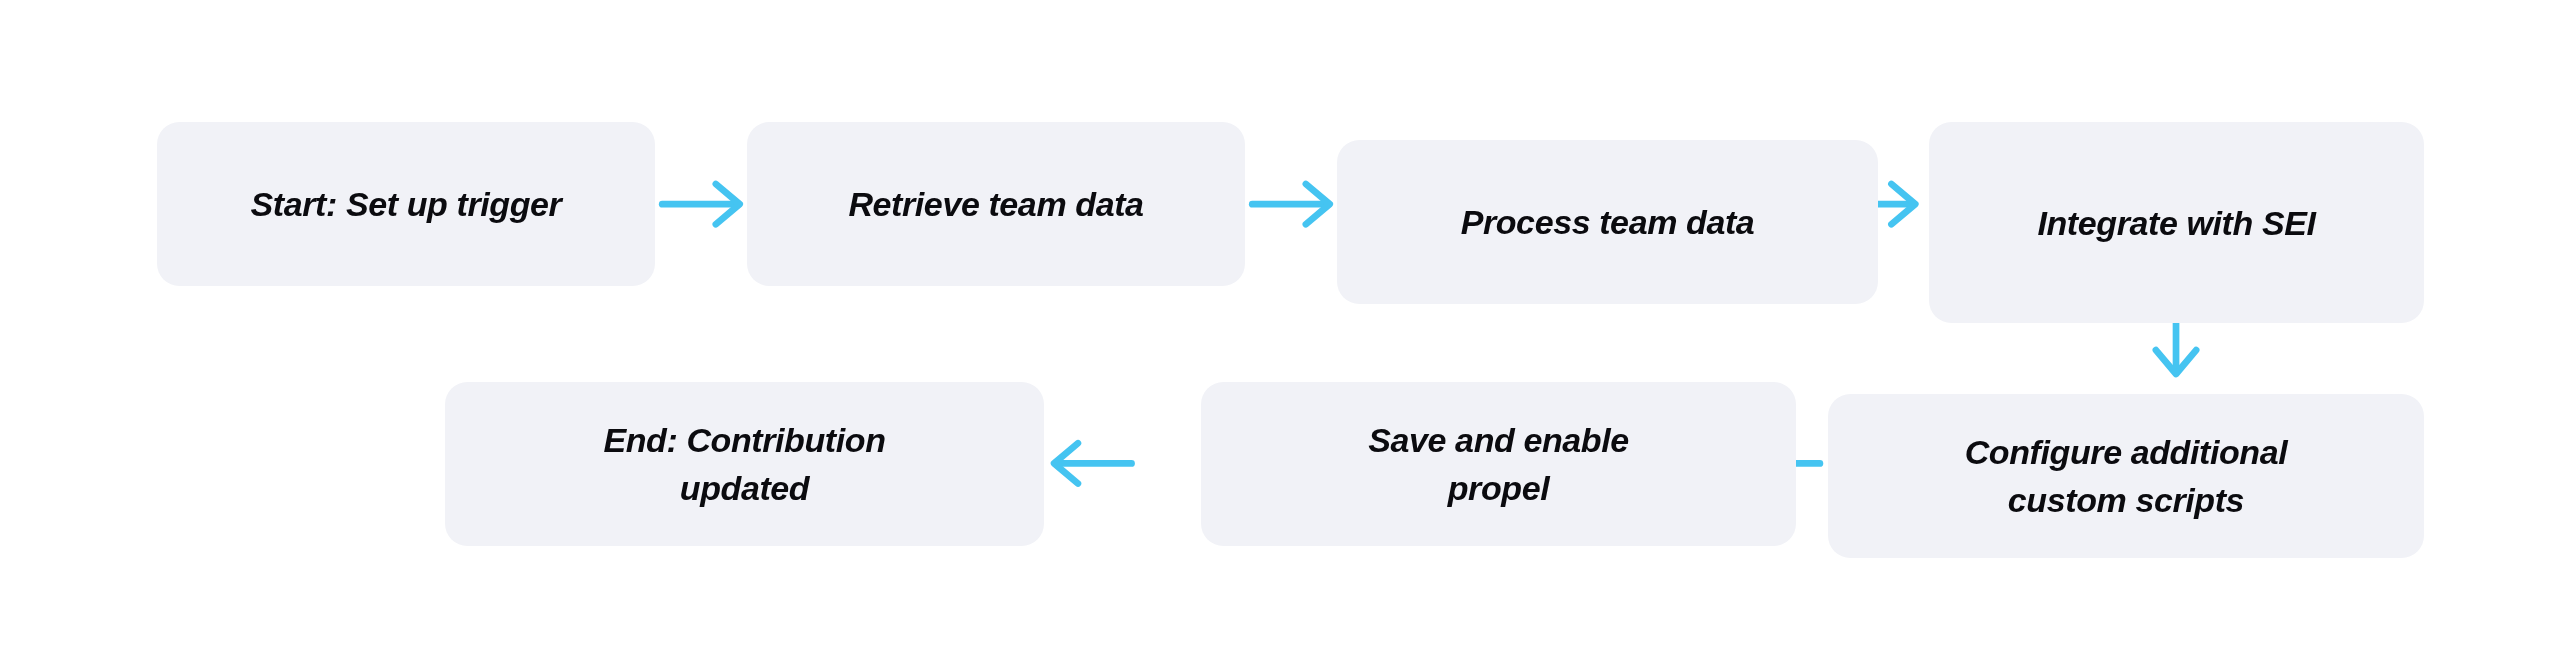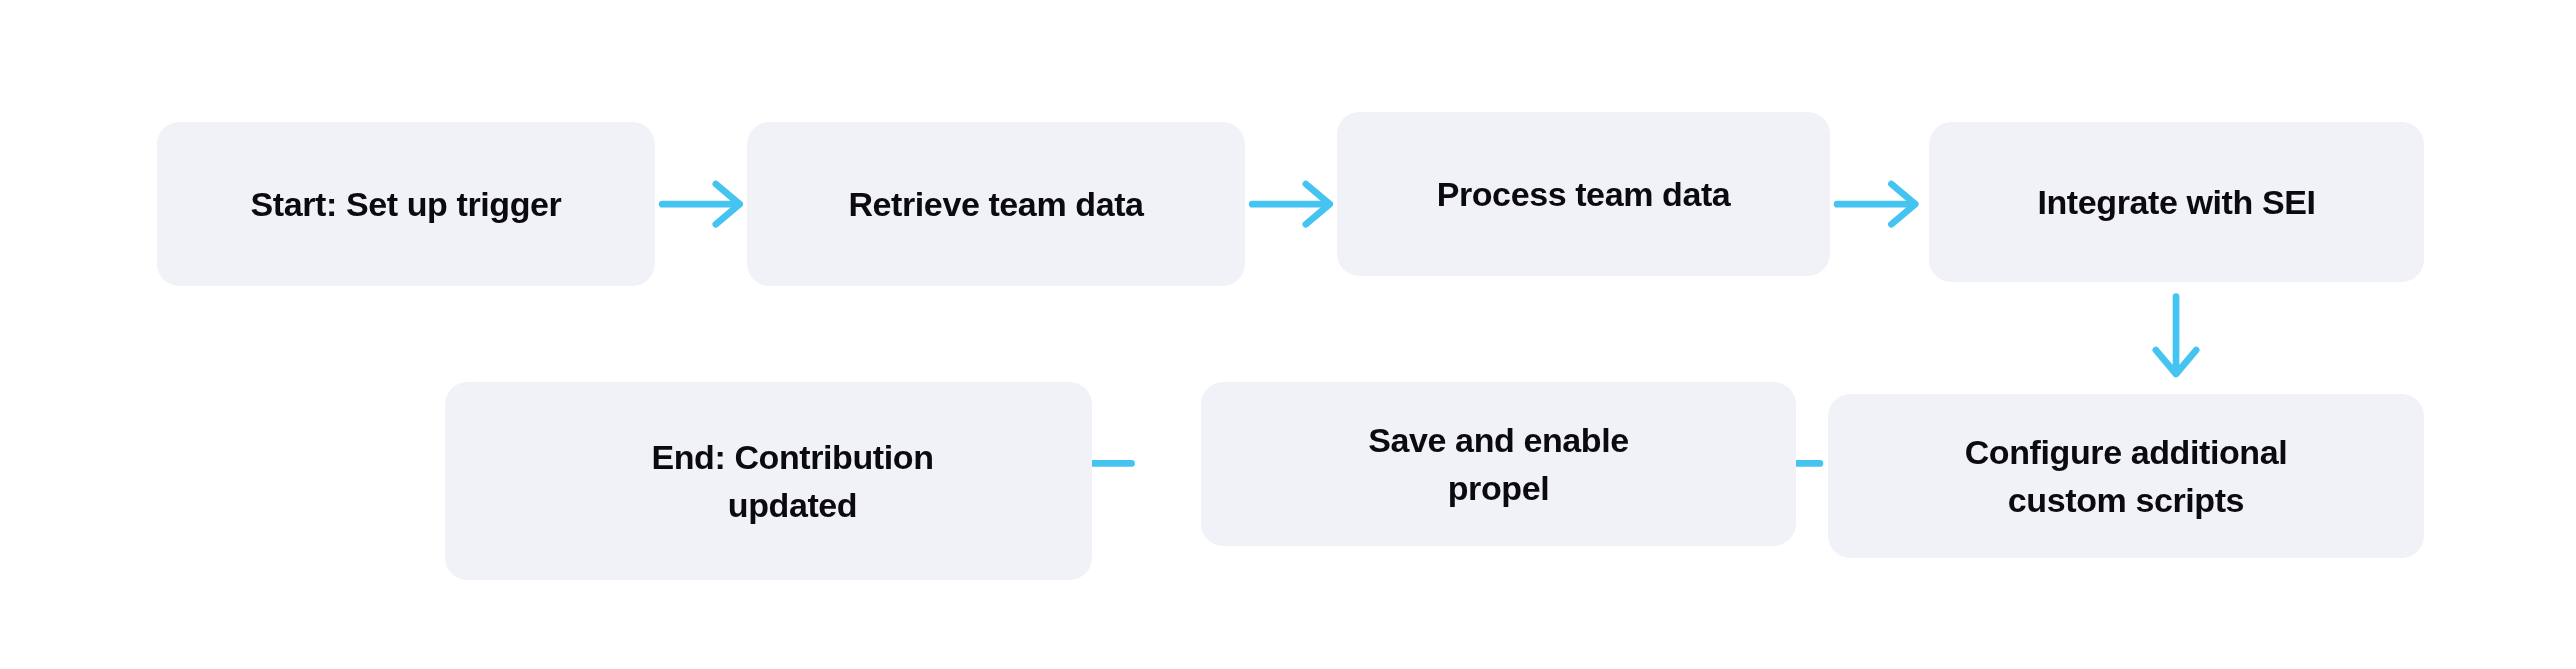--- a/index.html
+++ b/index.html
@@ -31,38 +31,39 @@
     stroke-linejoin: round;
   }
   .node {
     position: absolute;
     background: var(--node-bg, #F1F2F7);
     border-radius: 22.4px;
     display: flex;
     align-items: center;
     justify-content: center;
     text-align: center;
+    font-style: italic;
   }
   .node-label {
     color: var(--node-text, #0B0B0F);
     font-weight: 700;
     font-size: 34px;
     line-height: 48px;
     letter-spacing: -0.4px;
     white-space: pre-line;
   }
   
   .node-start     { left: 157px;  top: 122px; width: 498px; height: 164px; }
   .node-retrieve  { left: 747px; top: 122px; width: 498px; height: 164px; }
-  .node-process   { left: 1337px; top: 112px; width: 493px; height: 164px; }
-  .node-integrate { left: 1929px; top: 122px; width: 495px; height: 160px; }
+  .node-process   { left: 1337px; top: 140px; width: 541px; height: 164px; }
+  .node-integrate { left: 1929px; top: 122px; width: 495px; height: 201px; }
   
   .node-configure { left: 1828px; top: 382px; width: 596px; height: 164px; margin-top: 12px; }
   .node-save      { left: 1201px; top: 382px; width: 595px; height: 164px; }
-  .node-end       { left: 445px;  top: 382px; width: 599px; height: 198px; padding-left: 48px; }
+  .node-end       { left: 445px;  top: 382px; width: 599px; height: 164px; }
 </style>
 </head>
 <body>
 
 <div class="canvas">
 
   <svg class="edges" viewBox="0 0 3456 898" xmlns="http://www.w3.org/2000/svg">
     <g class="edge">
       <line x1="888" y1="274" x2="986" y2="274"></line>
       <polyline points="960,247 992,274 960,301"></polyline>

